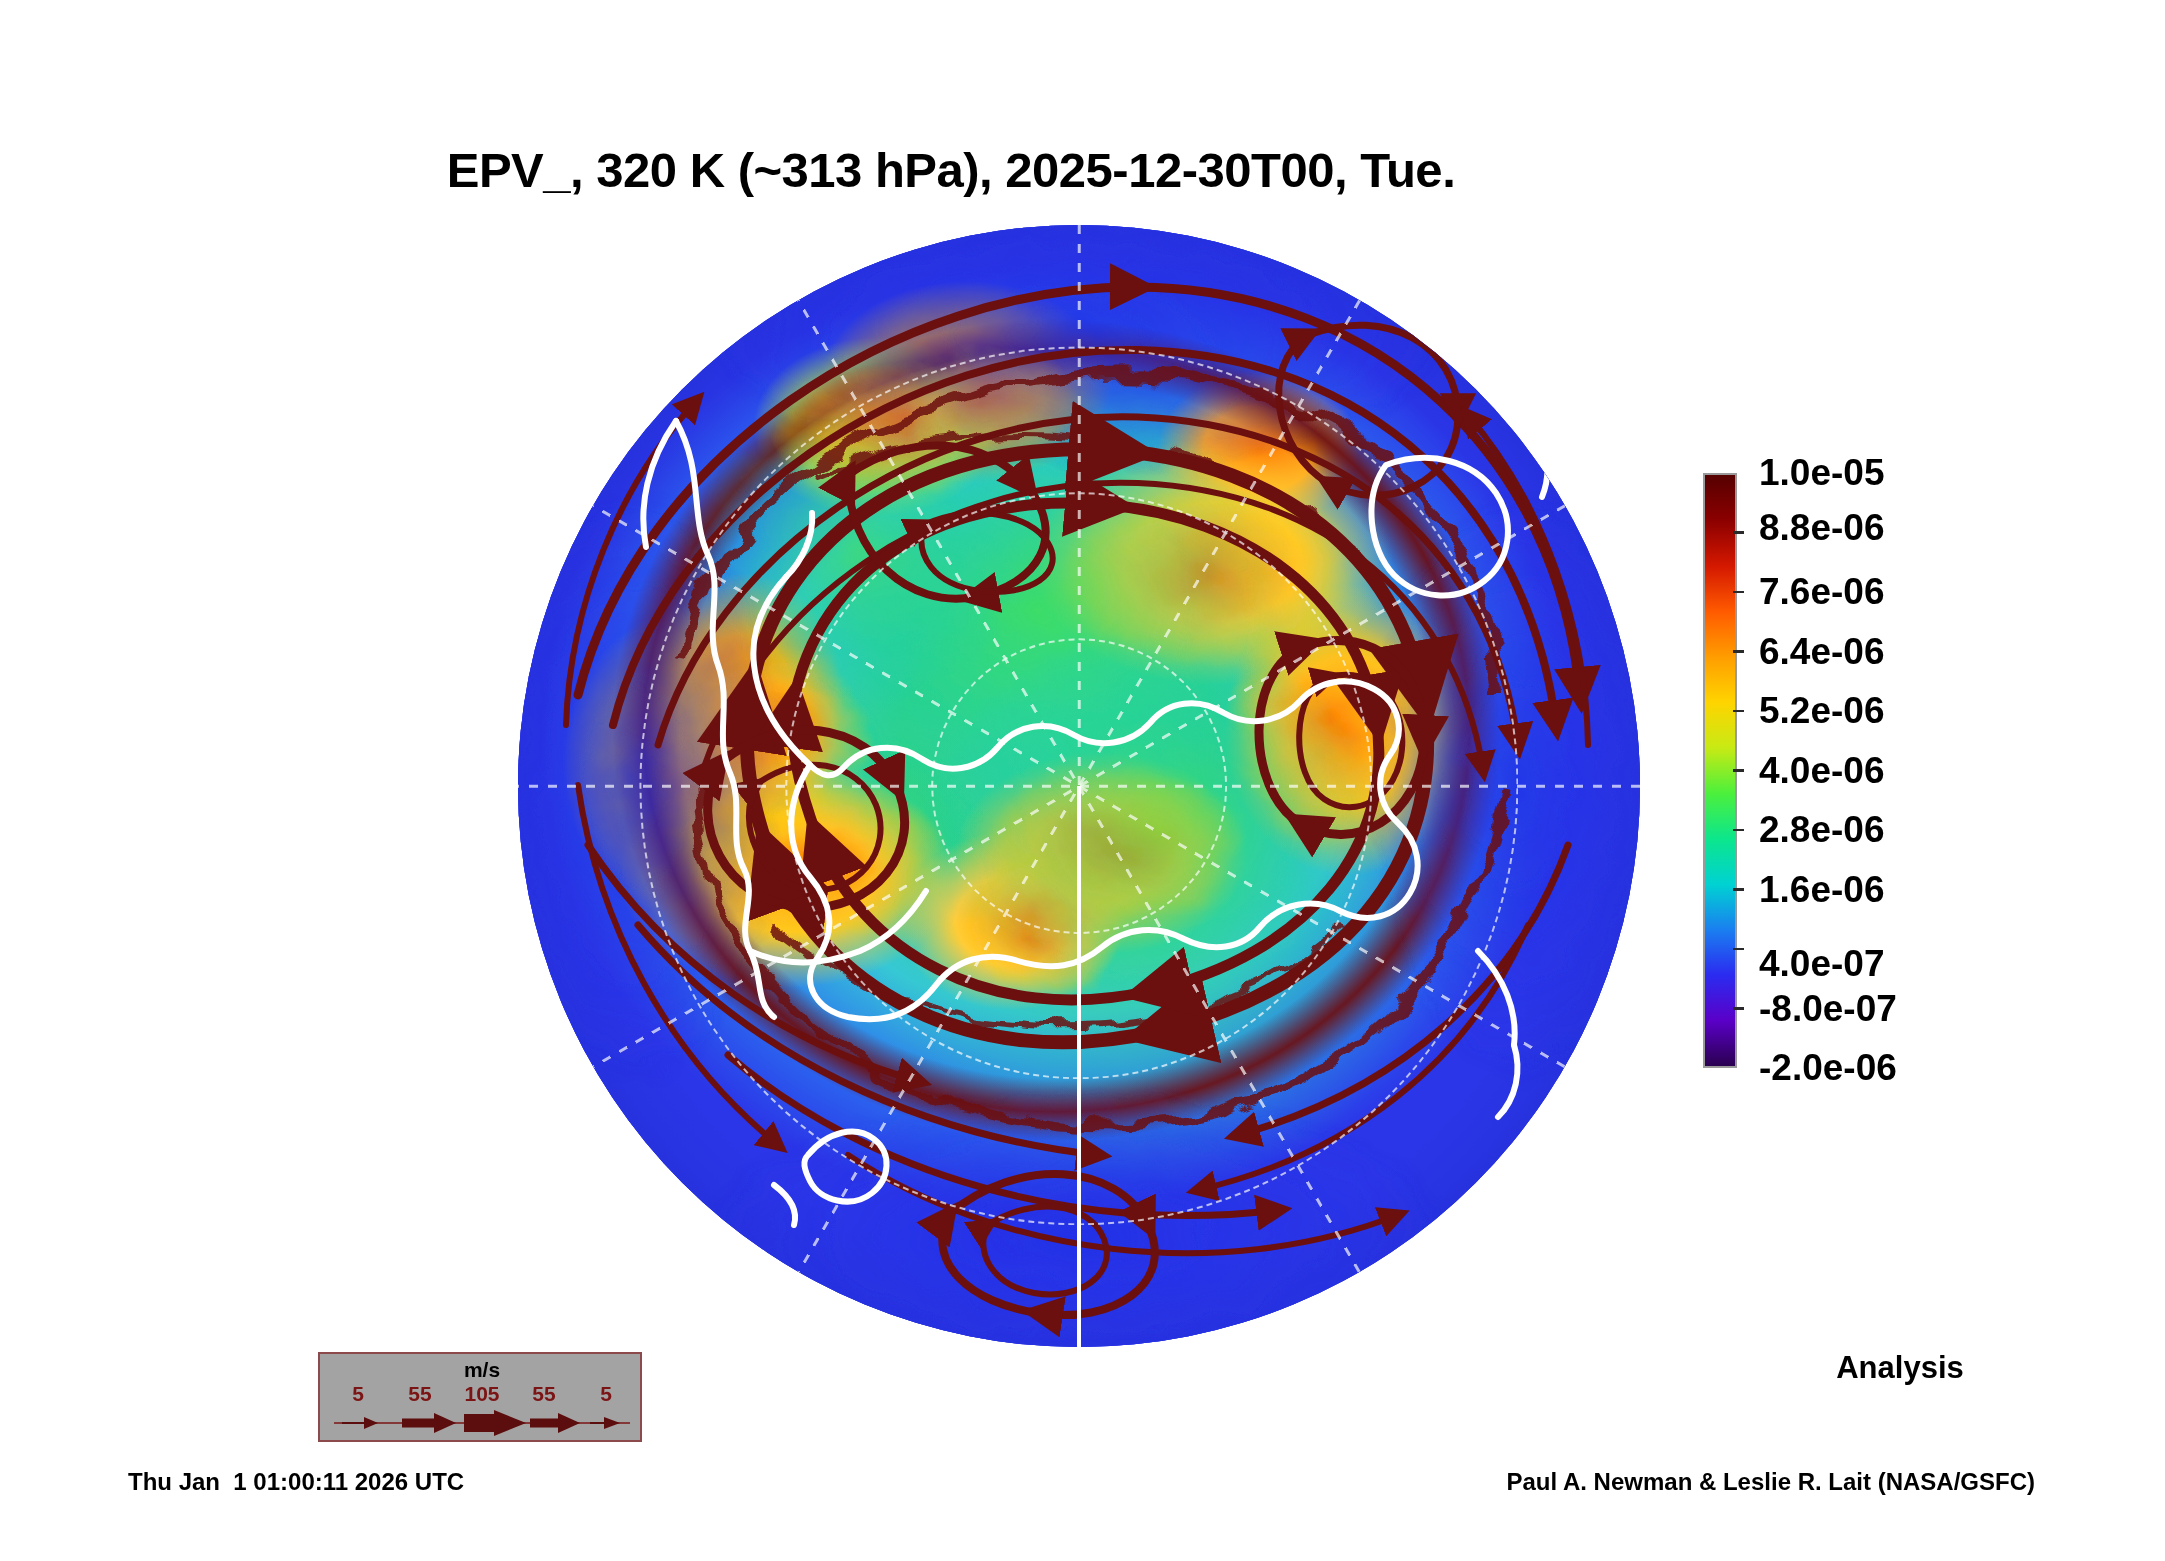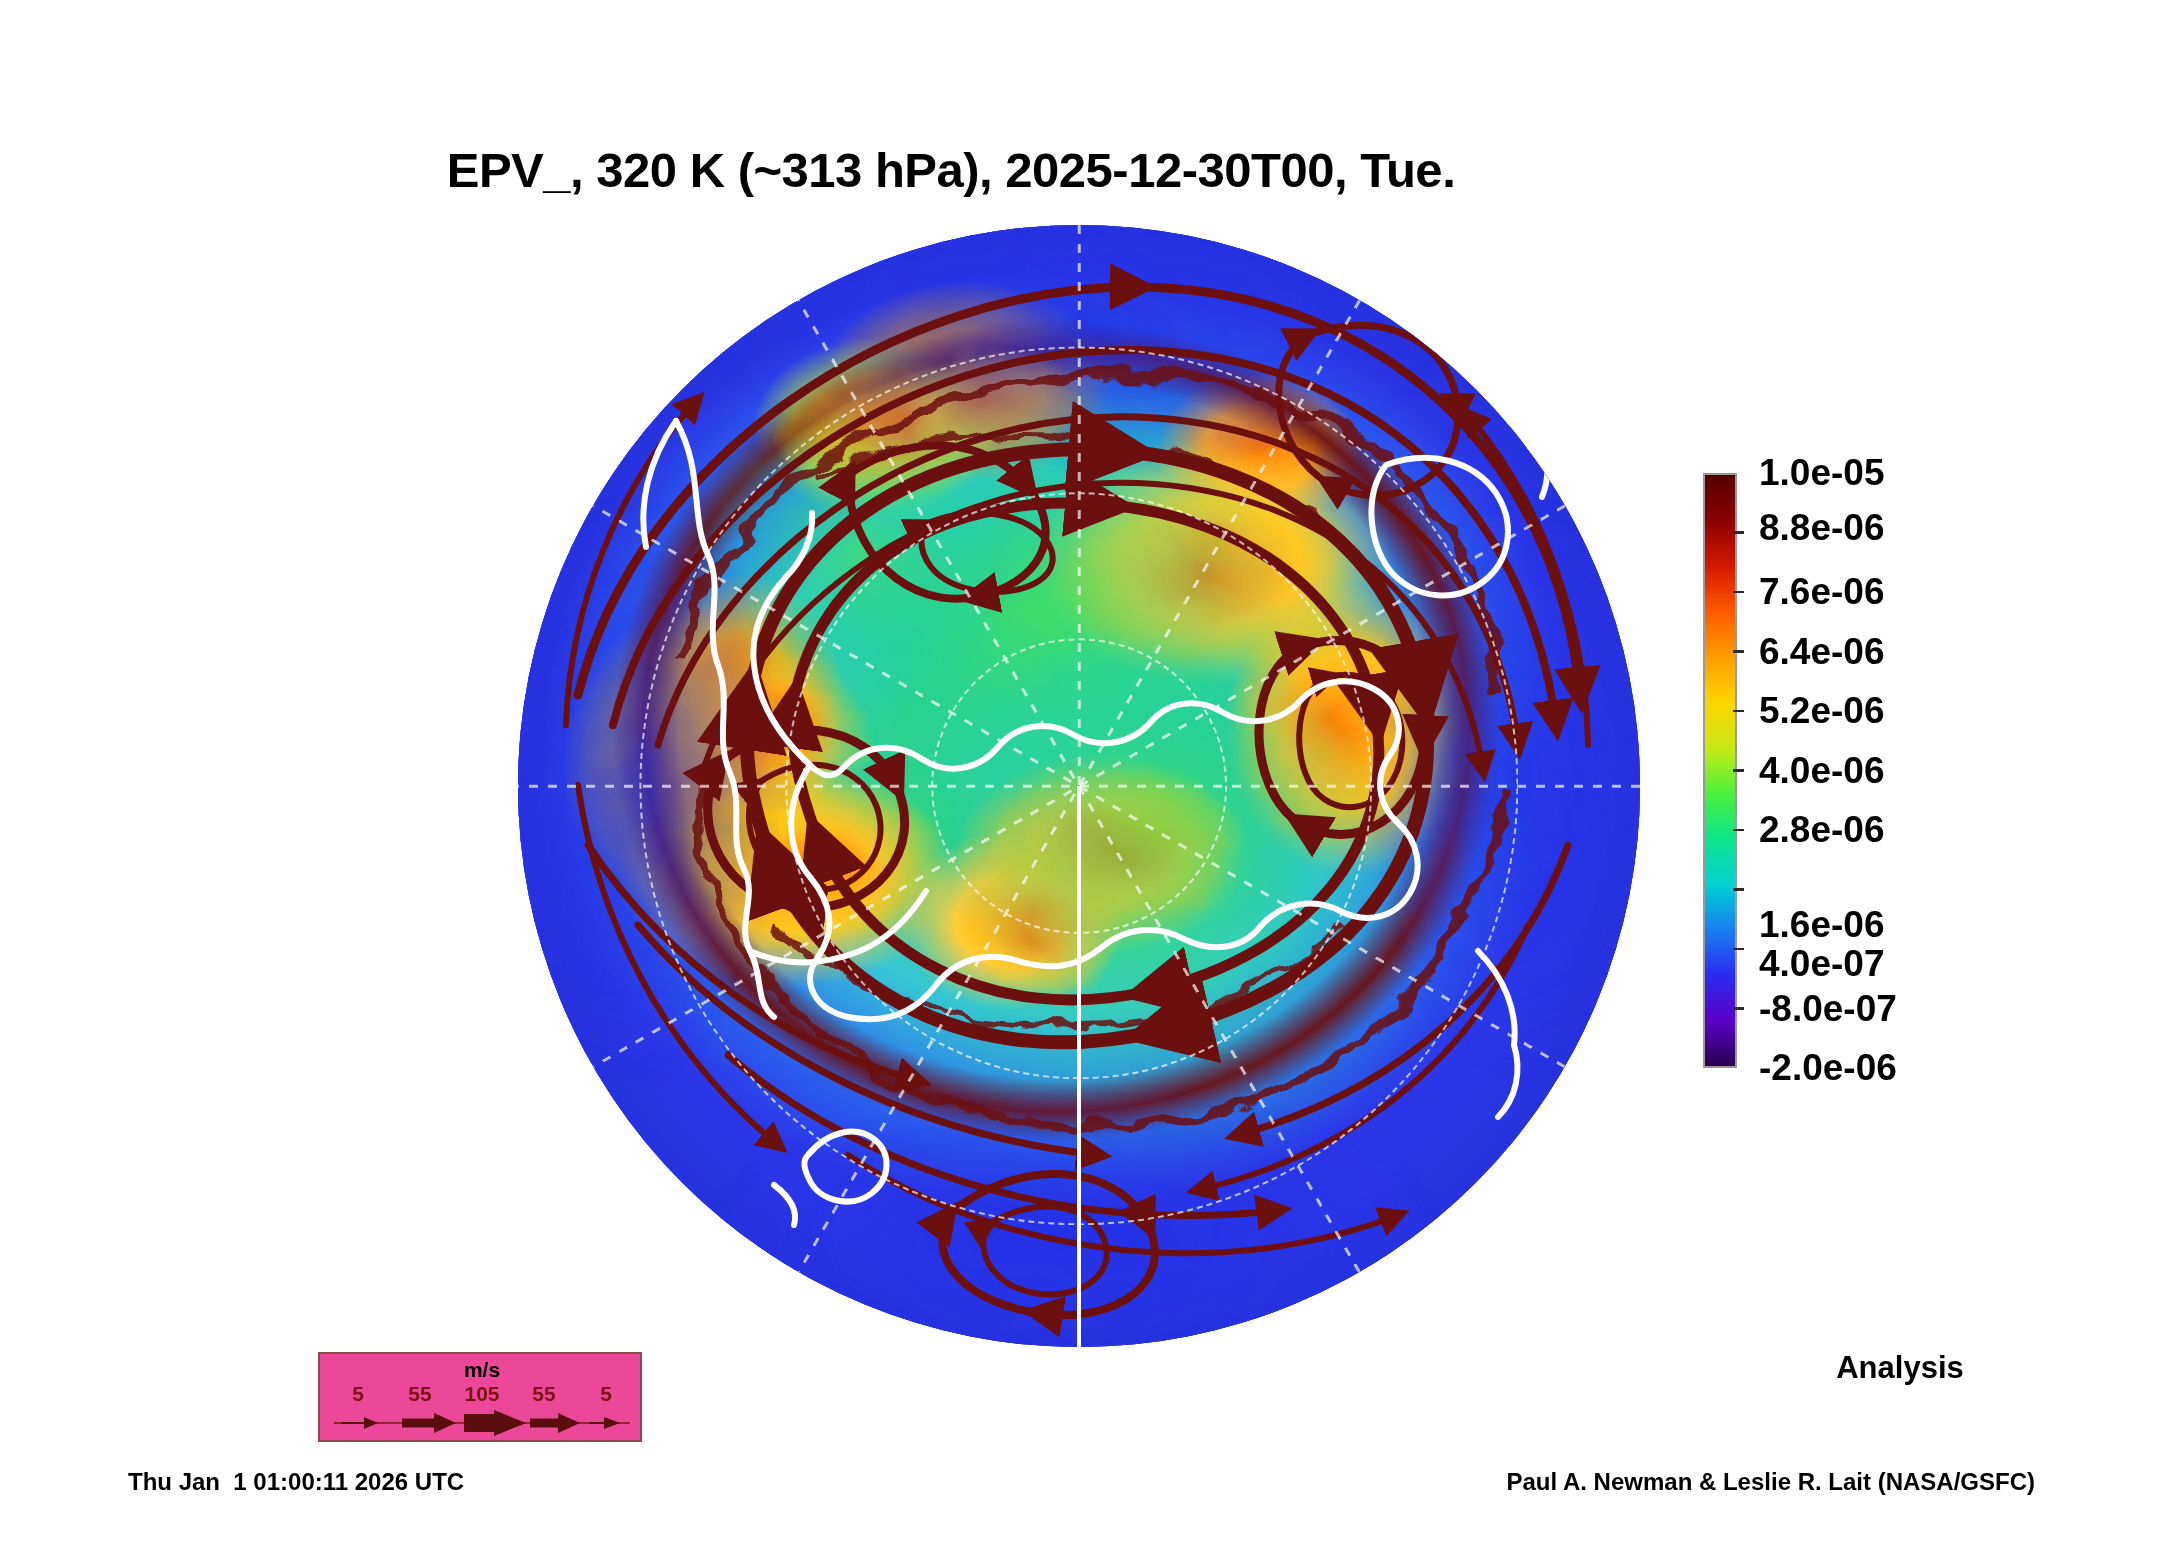--- a/index.html
+++ b/index.html
@@ -167,21 +167,21 @@
 
   
   #wind-legend {
     position: absolute;
     left: 318px;
     top: 1352px;
     width: 324px;
     height: 90px;
     border: 2px solid #8c4a4a;
     box-sizing: border-box;
-    background: #ec4899;
+    background: #a3a3a3;
   }
   #wind-unit-label {
     position: absolute;
     left: 0;
     top: 4px;
     width: 324px;
     text-align: center;
     font-size: 21px;
     font-weight: bold;
     color: #000000;
@@ -438,21 +438,21 @@
       <div class="cb-tick" style="top: 534.25px;"></div>
     </div>
   <div id="colorbar-labels">
       <div class="cb-label" style="top: 0px;">1.0e-05</div>
       <div class="cb-label" style="top: 55px;">8.8e-06</div>
       <div class="cb-label" style="top: 119px;">7.6e-06</div>
       <div class="cb-label" style="top: 178.5px;">6.4e-06</div>
       <div class="cb-label" style="top: 238px;">5.2e-06</div>
       <div class="cb-label" style="top: 297.5px;">4.0e-06</div>
       <div class="cb-label" style="top: 357px;">2.8e-06</div>
-      <div class="cb-label" style="top: 416.5px; margin-top: 35px;">1.6e-06</div>
+      <div class="cb-label" style="top: 416.5px;">1.6e-06</div>
       <div class="cb-label" style="top: 476px; margin-top: 15px;">4.0e-07</div>
       <div class="cb-label" style="top: 535.5px;">-8.0e-07</div>
       <div class="cb-label" style="top: 595px; text-align: center;">-2.0e-06</div>
     </div>
 </div>
 
 <div id="wind-legend">
   <div id="wind-unit-label">m/s</div>
   <div id="wind-ticklabels">
     <span class="wind-tick-label">5</span>

